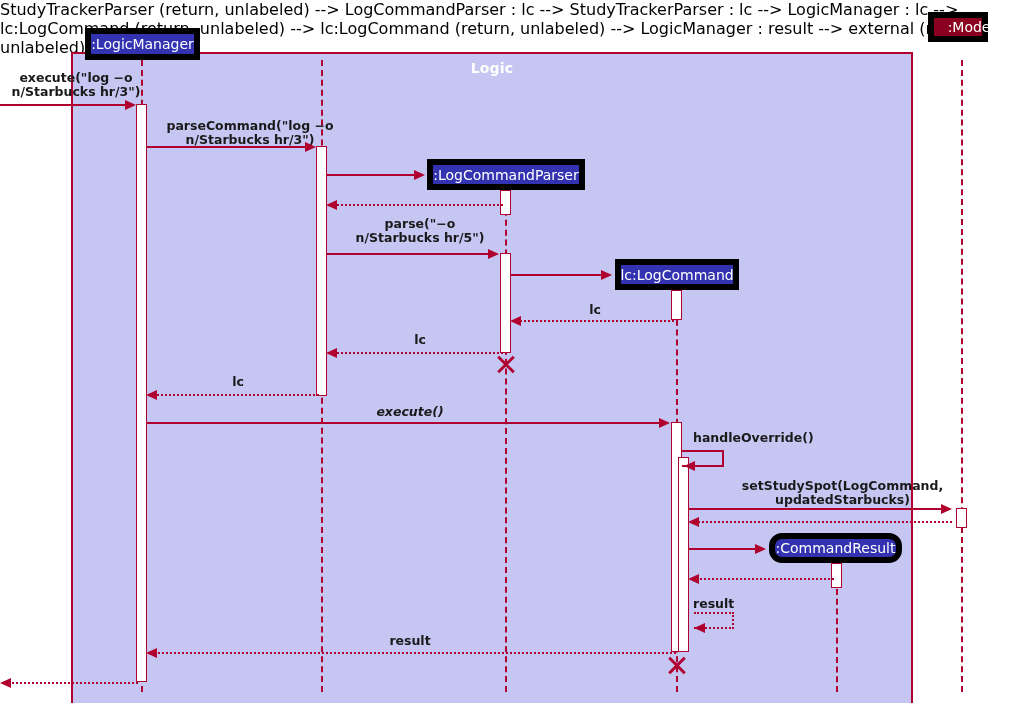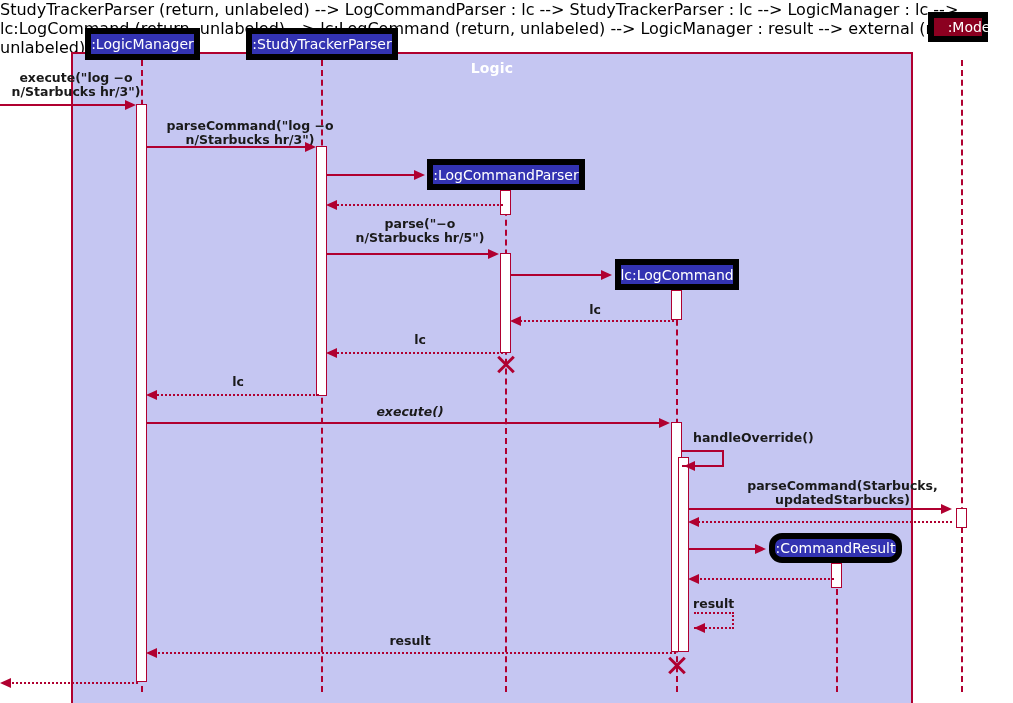--- a/index.html
+++ b/index.html
@@ -166,23 +166,20 @@
   <div class="lifeline" style="left:321px; top:60px;  height:632px;"></div>
   <div class="lifeline" style="left:505px; top:190px; height:502px;"></div>
   <div class="lifeline" style="left:676px; top:290px; height:402px;"></div>
   <div class="lifeline" style="left:836px; top:560px; height:132px;"></div>
   <div class="lifeline" style="left:961px; top:60px;  height:632px;"></div>
 
   
   <div class="participant" style="left:85px;  top:28px;  width:115px; height:32px;">
     <span>:LogicManager</span>
   </div>
-  <div class="participant" style="left:246px; top:28px;  width:152px; height:32px;">
-    <span>:StudyTrackerParser</span>
-  </div>
   <div class="participant" style="left:615px; top:259px; width:124px; height:31px;">
     <span>lc:LogCommand</span>
   </div>
   <div class="participant" style="left:427px; top:159px; width:158px; height:31px;">
     <span>:LogCommandParser</span>
   </div>
   <div class="participant" style="left:769px; top:533px; width:133px; height:30px;border-radius:13px;">
     <span>:CommandResult</span>
   </div>
   <div class="participant model-actor" style="left:928px; top:12px;  width:60px;  height:30px;padding-left:34px;">
@@ -251,21 +248,21 @@
   <div class="msg-label" style="left:340px; top:405px; width:140px;font-style:italic;">execute()</div>
   <div class="msg-line" style="left:147px; top:422px; width:515px;"></div>
   <div class="arrowhead right" style="left:659px; top:418px;"></div>
 
   
   <div class="msg-label" style="left:693px; top:431px; width:150px; text-align:left;">handleOverride()</div>
   <div class="selfcall" style="left:682px; top:450px; width:42px; height:17px;"></div>
   <div class="arrowhead left" style="left:684px; top:461px;"></div>
 
   
-  <div class="msg-label" style="left:730px; top:479px; width:225px;">parseCommand(Starbucks,
+  <div class="msg-label" style="left:730px; top:479px; width:225px;">setStudySpot(LogCommand,
 updatedStarbucks)</div>
   <div class="msg-line" style="left:689px; top:508px; width:255px;"></div>
   <div class="arrowhead right" style="left:941px; top:504px;"></div>
 
    lc:LogCommand (return, unlabeled) --&gt;
   <div class="msg-line dotted" style="left:695px; top:521px; width:257px;"></div>
   <div class="arrowhead left" style="left:688px; top:517px;"></div>
 
   
   <div class="msg-line" style="left:689px; top:548px; width:69px;"></div>

